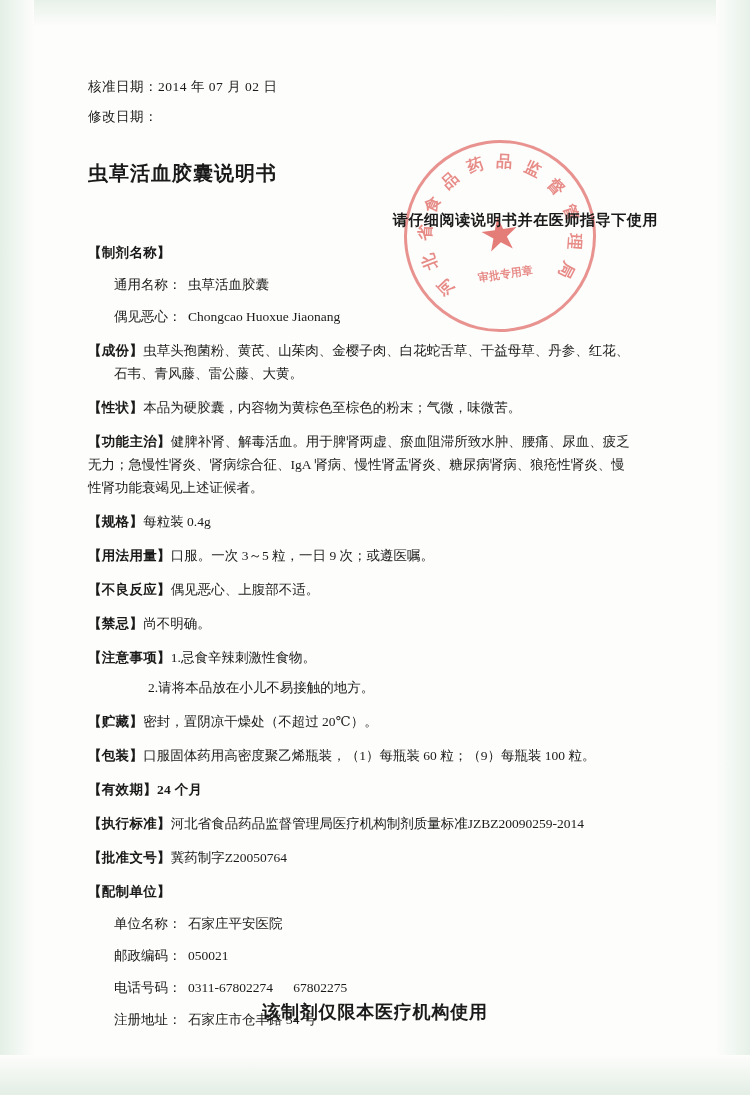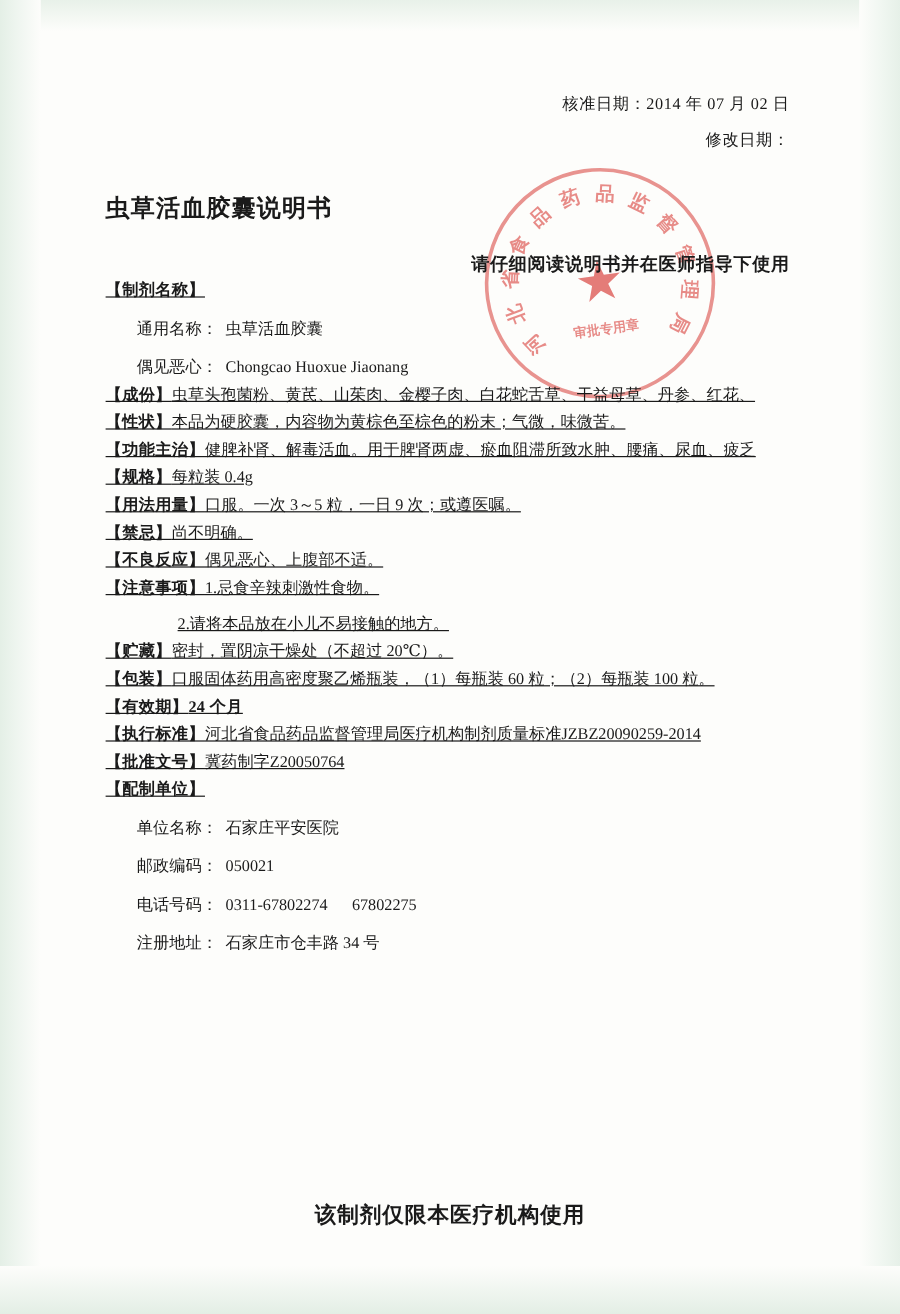--- a/index.html
+++ b/index.html
@@ -55,43 +55,41 @@
     position: absolute;
     left: 88px;
     top: 72px;
     width: 570px;
   }
 
   .meta-line {
     font-size: 13.5px;
     line-height: 30px;
     letter-spacing: 0.5px;
-    text-align: right;
   }
 
   .doc-title {
     font-size: 20px;
     font-weight: bold;
     letter-spacing: 1px;
     margin-top: 28px;
     font-family: "Liberation Serif", "DejaVu Serif", serif;
   }
   .doc-subtitle {
     text-align: right;
     font-size: 15px;
     font-weight: bold;
     margin-top: 24px;
     letter-spacing: 0.6px;
   }
 
   .section {
-    margin-top: 0;
+    margin-top: 11px;
     font-size: 13.5px;
     line-height: 23px;
-    text-decoration: underline;
   }
   .sec-head {
     font-weight: bold;
     letter-spacing: 0.3px;
   }
   .sec-body {
     font-weight: normal;
   }
   .indent-block {
     margin-left: 26px;
@@ -218,57 +216,60 @@
     </div>
     <div class="sub-line indent-block">
       <span class="lbl">通用名称：</span><span>虫草活血胶囊</span>
     </div>
     <div class="sub-line indent-block">
       <span class="lbl">偶见恶心：</span><span>Chongcao Huoxue Jiaonang</span>
     </div>
 
     <div class="section">
       <span class="sec-head">【成份】</span><span class="sec-body">虫草头孢菌粉、黄芪、山茱肉、金樱子肉、白花蛇舌草、干益母草、丹参、红花、</span>
+      <div class="indent-block">石韦、青风藤、雷公藤、大黄。</div>
     </div>
 
     <div class="section">
       <span class="sec-head">【性状】</span><span class="sec-body">本品为硬胶囊，内容物为黄棕色至棕色的粉末；气微，味微苦。</span>
     </div>
 
     <div class="section">
       <span class="sec-head">【功能主治】</span><span class="sec-body">健脾补肾、解毒活血。用于脾肾两虚、瘀血阻滞所致水肿、腰痛、尿血、疲乏</span>
+      <div>无力；急慢性肾炎、肾病综合征、IgA 肾病、慢性肾盂肾炎、糖尿病肾病、狼疮性肾炎、慢</div>
+      <div>性肾功能衰竭见上述证候者。</div>
     </div>
 
     <div class="section">
       <span class="sec-head">【规格】</span><span class="sec-body">每粒装 0.4g</span>
     </div>
 
     <div class="section">
       <span class="sec-head">【用法用量】</span><span class="sec-body">口服。一次 3～5 粒，一日 9 次；或遵医嘱。</span>
     </div>
 
     <div class="section">
+      <span class="sec-head">【不良反应】</span><span class="sec-body">偶见恶心、上腹部不适。</span>
+    </div>
+
+    <div class="section">
       <span class="sec-head">【禁忌】</span><span class="sec-body">尚不明确。</span>
-    </div>
-
-    <div class="section">
-      <span class="sec-head">【不良反应】</span><span class="sec-body">偶见恶心、上腹部不适。</span>
     </div>
 
     <div class="section">
       <span class="sec-head">【注意事项】</span><span class="sec-body">1.忌食辛辣刺激性食物。</span>
       <div class="note-indent">2.请将本品放在小儿不易接触的地方。</div>
     </div>
 
     <div class="section">
       <span class="sec-head">【贮藏】</span><span class="sec-body">密封，置阴凉干燥处（不超过 20℃）。</span>
     </div>
 
     <div class="section">
-      <span class="sec-head">【包装】</span><span class="sec-body">口服固体药用高密度聚乙烯瓶装，（1）每瓶装 60 粒；（2）每瓶装 100 粒。</span>
+      <span class="sec-head">【包装】</span><span class="sec-body">口服固体药用高密度聚乙烯瓶装，（1）每瓶装 60 粒；（9）每瓶装 100 粒。</span>
     </div>
 
     <div class="section">
       <span class="sec-head">【有效期】</span><span class="sec-head">24 个月</span>
     </div>
 
     <div class="section">
       <span class="sec-head">【执行标准】</span><span class="sec-body">河北省食品药品监督管理局医疗机构制剂质量标准JZBZ20090259-2014</span>
     </div>
 

